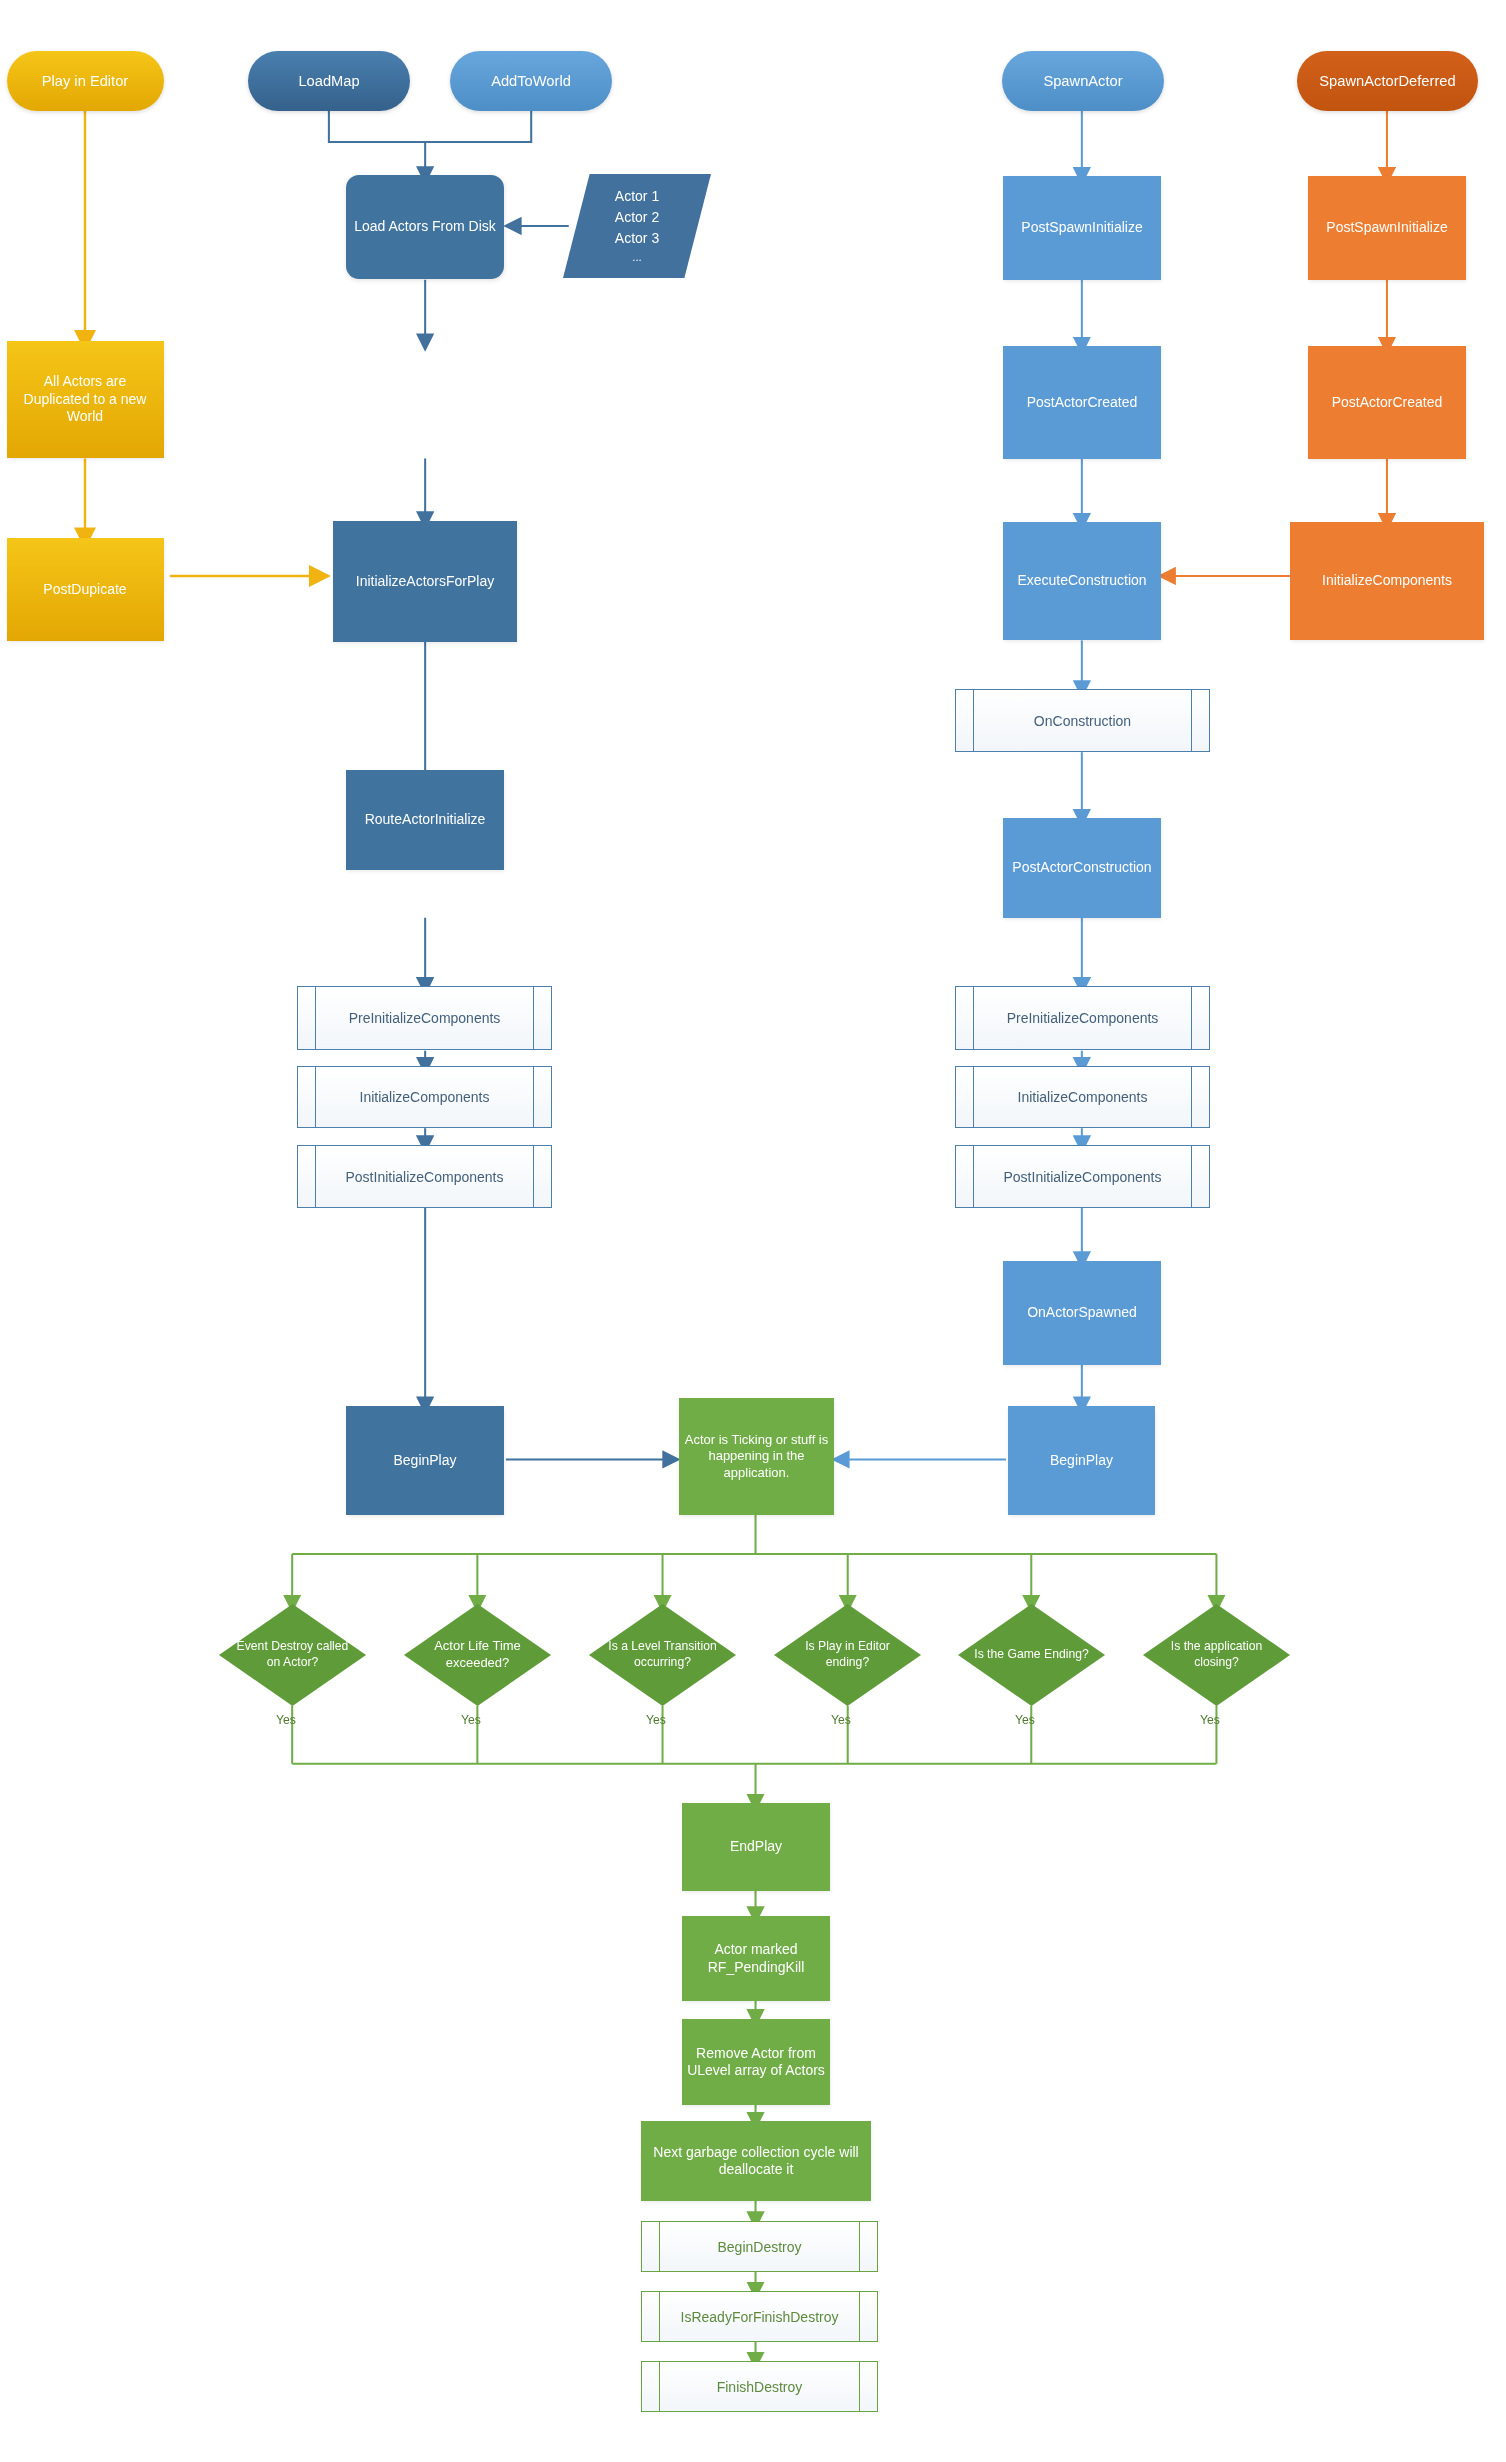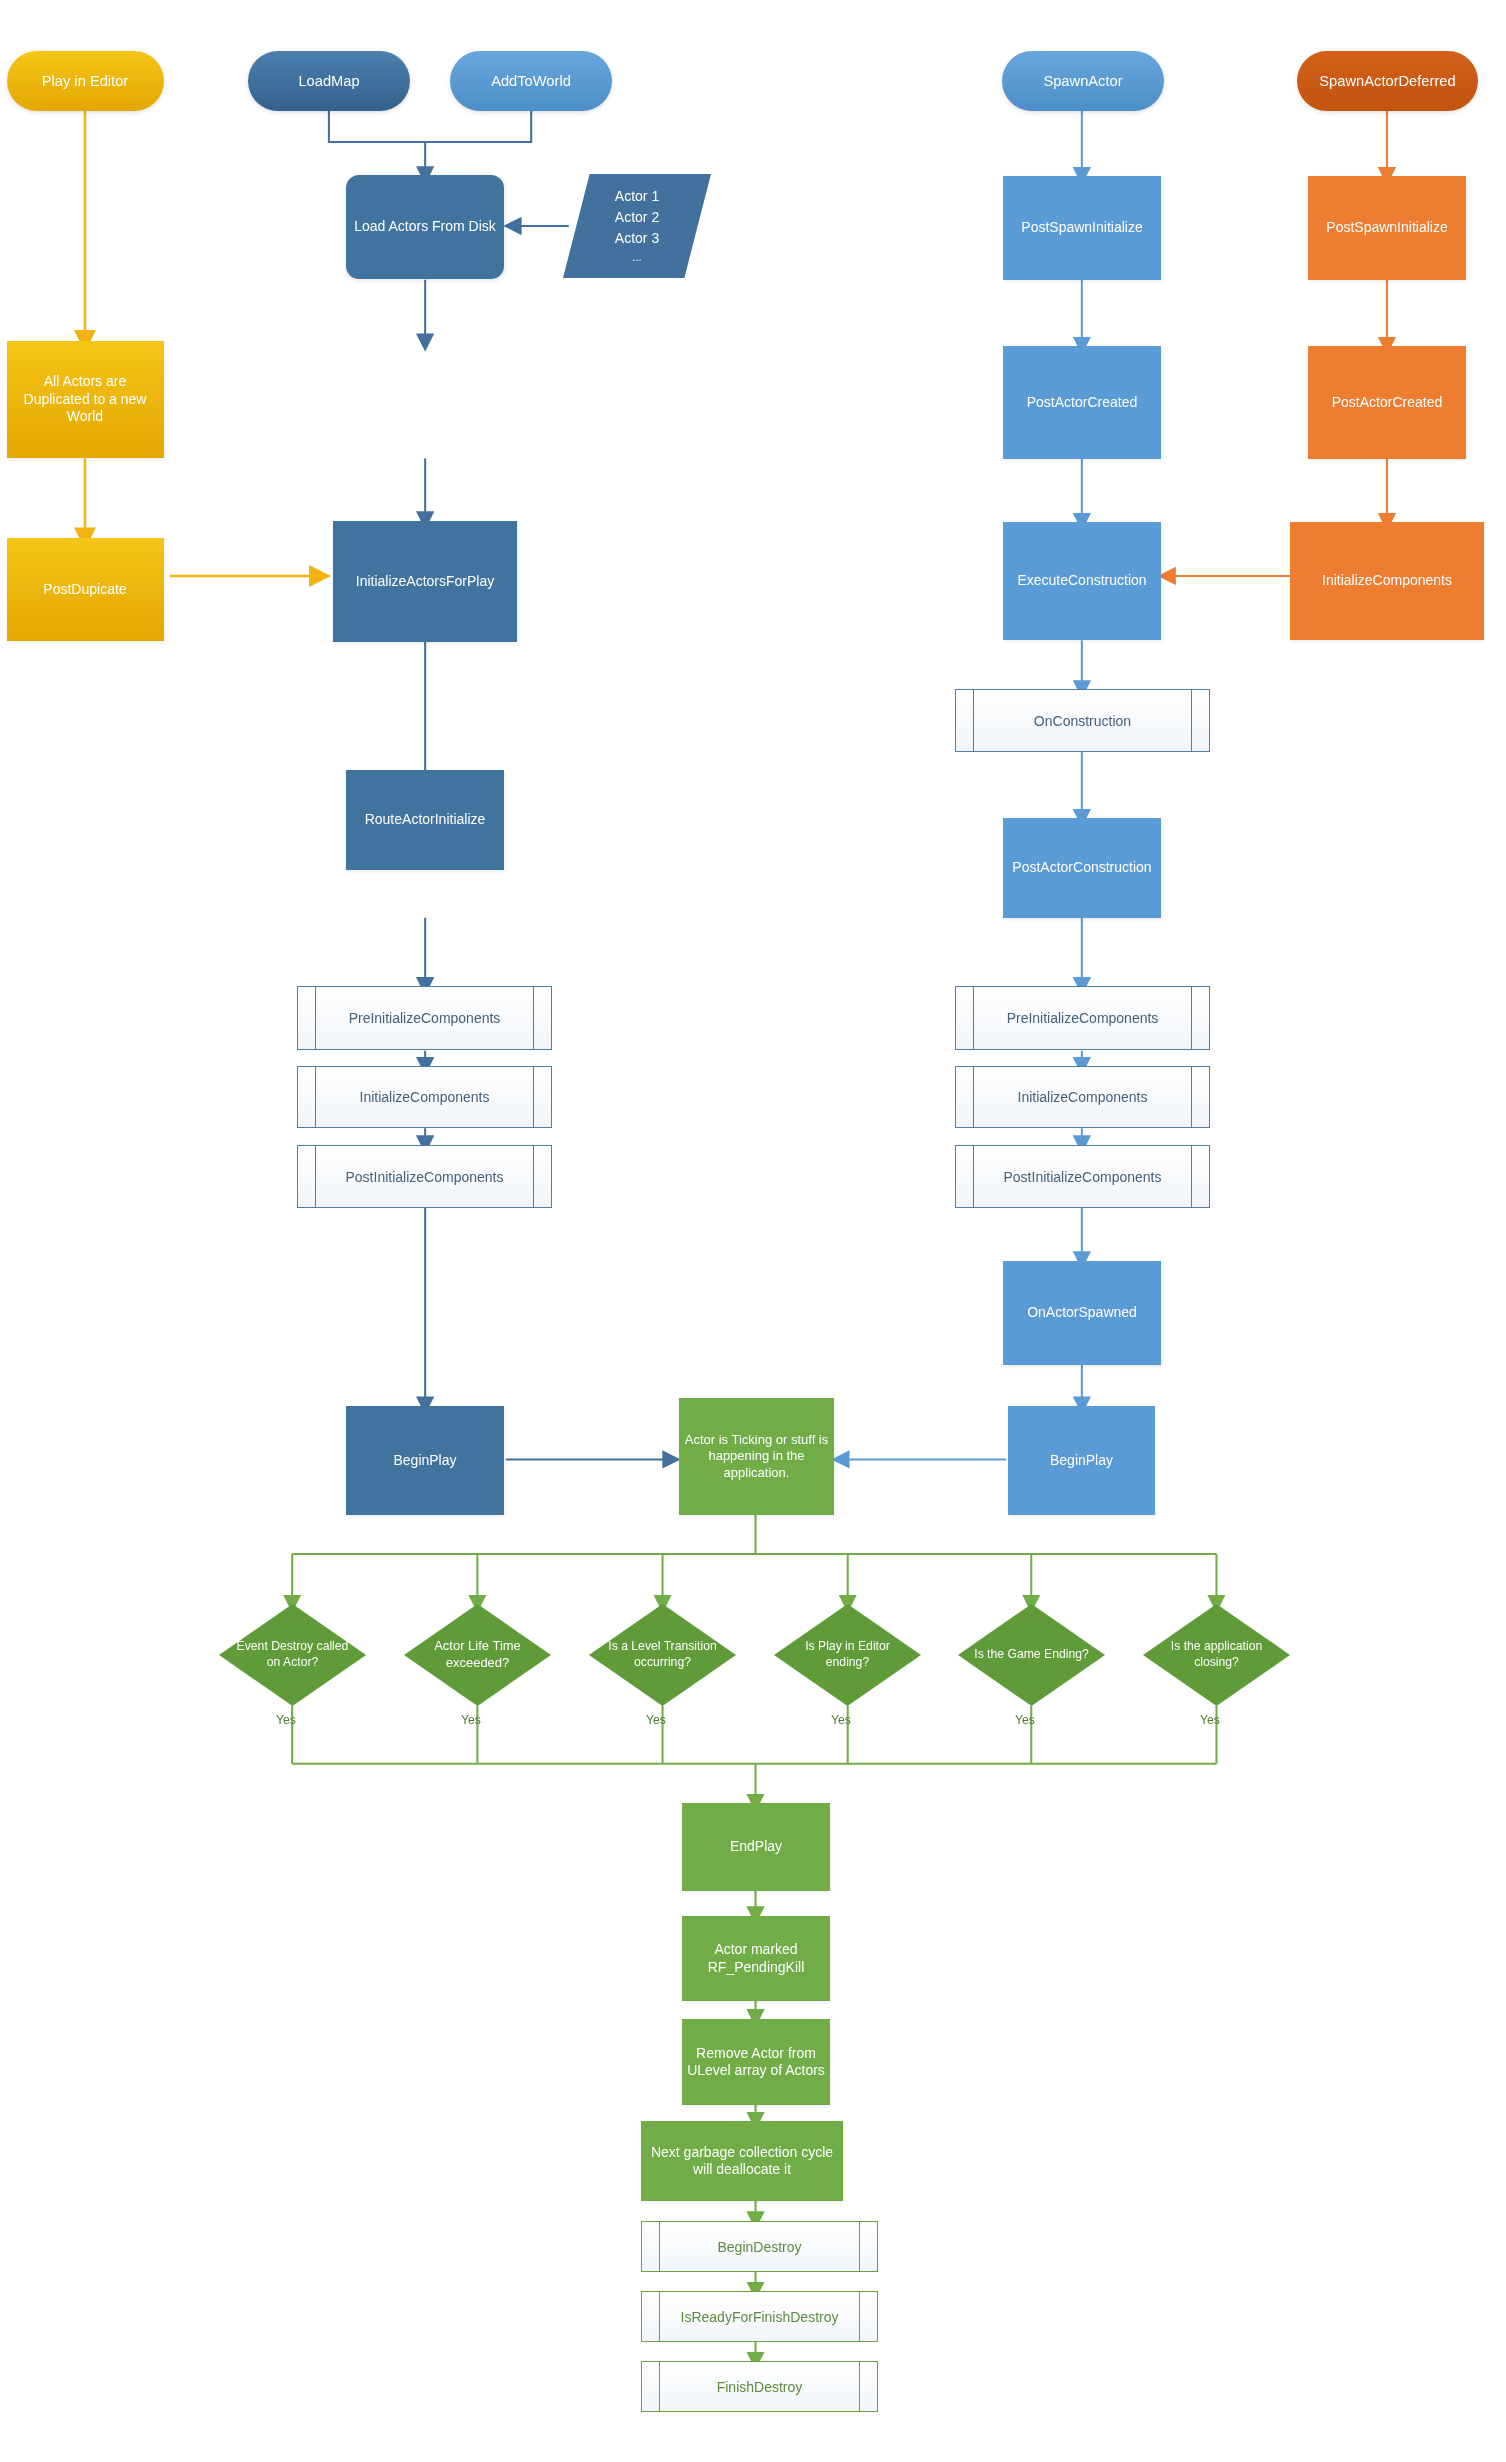--- a/index.html
+++ b/index.html
@@ -305,21 +305,21 @@
   </div>
 
   <div class="node rect c-green" style="left:682px;top:1916px;width:148px;height:85px;font-size:14px;">
     <span class="lbl">Actor marked RF_PendingKill</span>
   </div>
 
   <div class="node rect c-green" style="left:682px;top:2019px;width:148px;height:86px;font-size:14px;">
     <span class="lbl">Remove Actor from ULevel array of Actors</span>
   </div>
 
-  <div class="node rect c-green" style="left:641px;top:2121px;width:202px;height:80px;font-size:14px;">
+  <div class="node rect c-green" style="left:641px;top:2121px;width:230px;height:80px;font-size:14px;">
     <span class="lbl">Next garbage collection cycle will deallocate it</span>
   </div>
 
   <div class="subproc sp-green" style="left:641px;top:2221px;width:237px;height:51px;font-size:14px;">
     <span class="bar l"></span>
     <span class="bar r"></span>
     <span>BeginDestroy</span>
   </div>
 
   <div class="subproc sp-green" style="left:641px;top:2291px;width:237px;height:51px;font-size:14px;">

